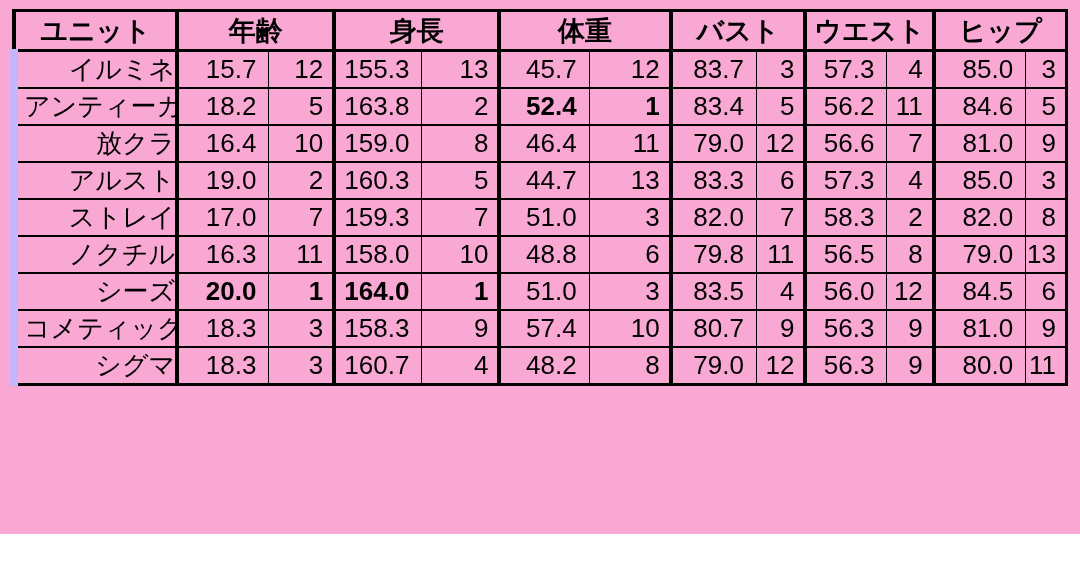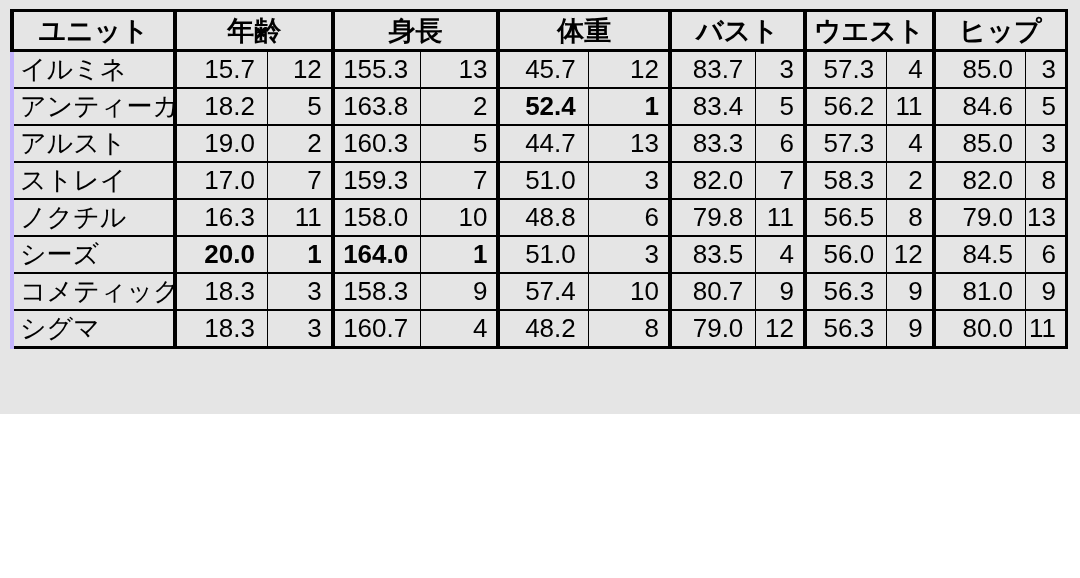--- a/index.html
+++ b/index.html
@@ -3,24 +3,24 @@
 <meta charset="utf-8">
 <style>
   html, body {
     margin: 0;
     padding: 0;
     background: #ffffff;
     font-family: "Liberation Sans", "DejaVu Sans", sans-serif;
   }
   .page {
     width: 1080px;
-    height: 414px;
+    height: 534px;
     box-sizing: border-box;
     padding: 9px 10px;
-    background: #e5e5e5;
+    background: #f9a8d4;
   }
   table.stats {
     border-collapse: collapse;
     table-layout: fixed;
     width: 1058px;
     color: #000000;
     border: 3px solid #000000;
   }
   
   col.c-unit   { width: 160px; }
@@ -53,23 +53,23 @@
     border-bottom: 3px solid #000000;
     padding: 0;
   }
   td {
     height: 37px;
     font-size: 26px;
     font-weight: normal;
     padding: 0;
   }
   td.unit-cell {
-    text-align: left;
+    text-align: right;
     padding-left: 6px;
-    border-left: 4px solid #c4b5fd;
+    border-left: 8px solid #c4b5fd;
     margin-top: 43px;
   }
   td.value-cell {
     text-align: right;
     padding-right: 12px;
     border-left: 4px solid #000000;
     border-right: 1px solid #000000;
   }
   td.rank-cell {
     text-align: right;
@@ -137,20 +137,35 @@
           <td class="value-cell top-rank">52.4</td>
           <td class="rank-cell top-rank">1</td>
           <td class="value-cell">83.4</td>
           <td class="rank-cell">5</td>
           <td class="value-cell">56.2</td>
           <td class="rank-cell">11</td>
           <td class="value-cell">84.6</td>
           <td class="rank-cell">5</td>
         </tr>
         <tr>
+          <td class="unit-cell">放クラ</td>
+          <td class="value-cell">16.4</td>
+          <td class="rank-cell">10</td>
+          <td class="value-cell">159.0</td>
+          <td class="rank-cell">8</td>
+          <td class="value-cell">46.4</td>
+          <td class="rank-cell">11</td>
+          <td class="value-cell">79.0</td>
+          <td class="rank-cell">12</td>
+          <td class="value-cell">56.6</td>
+          <td class="rank-cell">7</td>
+          <td class="value-cell">81.0</td>
+          <td class="rank-cell">9</td>
+        </tr>
+        <tr>
           <td class="unit-cell">アルスト</td>
           <td class="value-cell">19.0</td>
           <td class="rank-cell">2</td>
           <td class="value-cell">160.3</td>
           <td class="rank-cell">5</td>
           <td class="value-cell">44.7</td>
           <td class="rank-cell">13</td>
           <td class="value-cell">83.3</td>
           <td class="rank-cell">6</td>
           <td class="value-cell">57.3</td>

